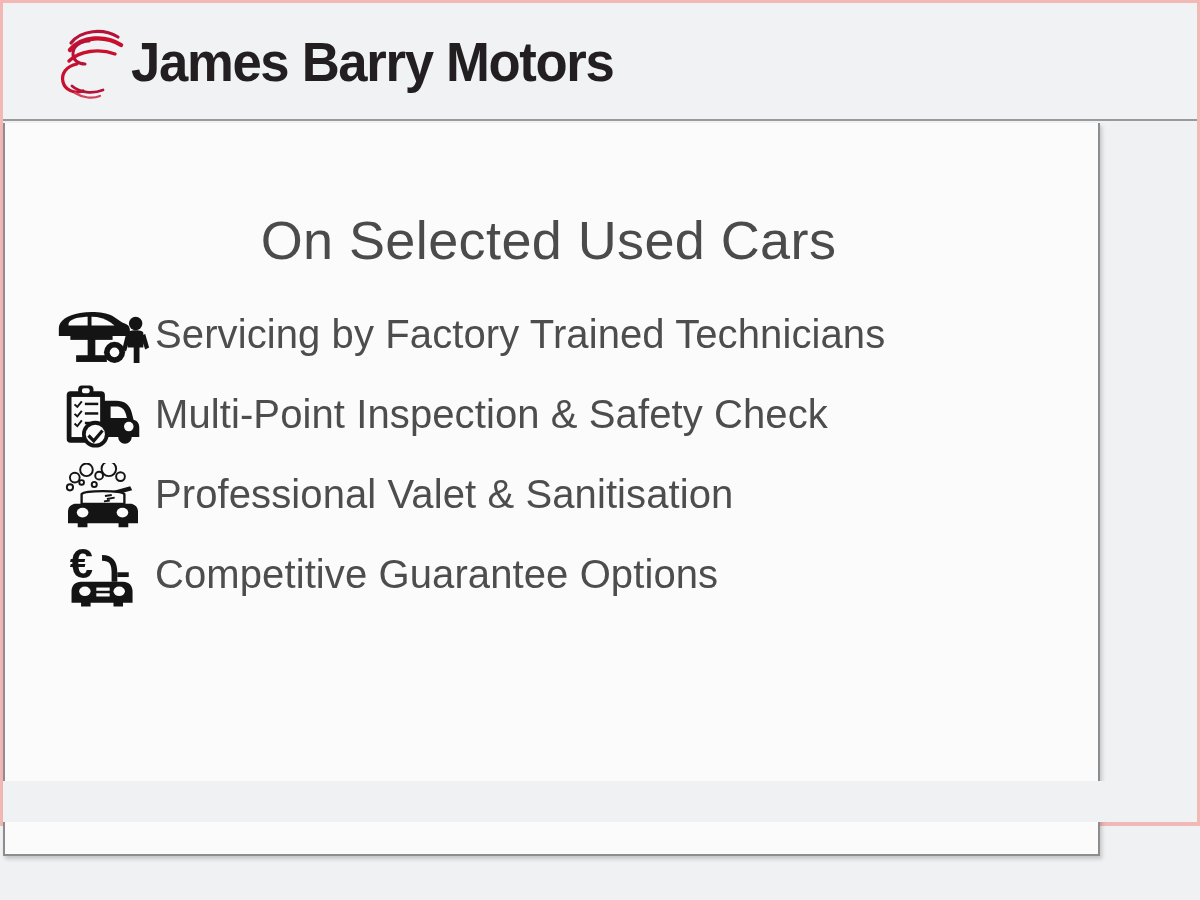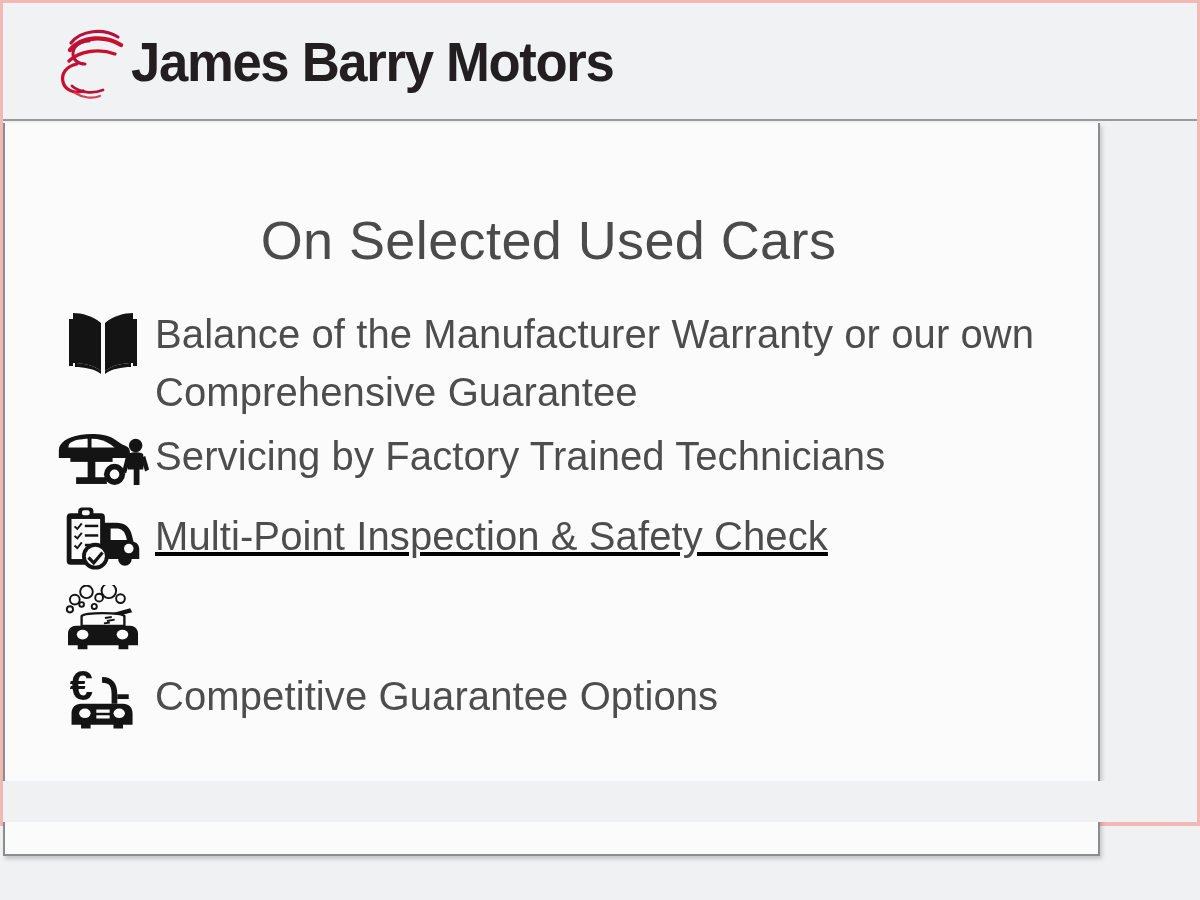--- a/index.html
+++ b/index.html
@@ -124,21 +124,21 @@
     line-height: 1.45;
     letter-spacing: 0.1px;
     padding-top: 2px;
   }
 
   
   .row-warranty  { min-height: 122px; }
   .row-warranty  .feature-icon { padding-top: 6px; align-items: flex-start; }
   .row-servicing { min-height: 80px; }
   .row-servicing .feature-icon { padding-top: 4px; }
-  .row-inspection{ min-height: 80px; text-decoration: underline; }
+  .row-inspection{ min-height: 80px; }
   .row-valet     { min-height: 80px; }
   .row-finance   { min-height: 80px; }
 
   
   #footer {
     position: absolute;
     left: 0;
     bottom: 0;
     width: 1194px;
     height: 41px;
@@ -174,33 +174,20 @@
     </div>
   </div>
 
   <div id="card">
     <div id="card-inner">
 
       <h1 id="heading">On Selected Used Cars</h1>
 
       <ul id="features">
 
-        <li class="feature-row row-warranty">
-          <span class="feature-icon">
-            <svg viewBox="0 0 72 66" width="72" height="66" aria-hidden="true">
-              <g fill="#141414">
-                <path d="M34 14 C26 7 15 4 6 4 L6 54 C15 54 27 56 34 62 Z"></path>
-                <path d="M38 14 C46 7 57 4 66 4 L66 54 C57 54 45 56 38 62 Z"></path>
-                <path d="M2 10 L8 10 L8 58 C17 58 28 60 34 65 L34 62 C27 56 15 54 6 54 L6 57 L2 57 Z"></path>
-                <path d="M70 10 L64 10 L64 58 C55 58 44 60 38 65 L38 62 C45 56 57 54 66 54 L66 57 L70 57 Z"></path>
-              </g>
-            </svg>
-          </span>
-          <span class="feature-text">Balance of the Manufacturer Warranty or our own Comprehensive Guarantee</span>
-        </li>
 
         <li class="feature-row row-servicing">
           <span class="feature-icon">
             <svg viewBox="0 0 100 62" width="96" height="60" aria-hidden="true">
               <g fill="#141414">
 
                 <path d="M4 22 C4 14 13 8 26 6 C38 4 52 5 60 9 L70 16 C76 18 78 20 78 24 L78 30 L4 30 Z"></path>
 
                 <path d="M18 13 C22 11 30 10 34 10 L34 19 L14 19 C14 16 15 14 18 13 Z" fill="#fcfbfb"></path>
                 <path d="M38 10 C46 10 52 12 58 16 L62 19 L38 19 Z" fill="#fcfbfb"></path>
@@ -281,20 +268,21 @@
                   <path d="M43 39.5 l6 -1"></path>
                 </g>
 
                 <path d="M14 42 L70 42 C74 42 78 45 78 50 L78 62 L68 62 L68 66 L58 66 L58 62 L26 62 L26 66 L16 66 L16 62 L6 62 L6 50 C6 45 10 42 14 42 Z"></path>
 
                 <ellipse cx="21" cy="51" rx="6" ry="5" fill="#fcfbfb"></ellipse>
                 <ellipse cx="62" cy="51" rx="6" ry="5" fill="#fcfbfb"></ellipse>
               </g>
             </svg>
           </span>
+          <span class="feature-text">Professional Valet &amp; Sanitisation</span>
         </li>
 
         <li class="feature-row row-finance">
           <span class="feature-icon">
             <svg viewBox="0 0 86 72" width="82" height="70" aria-hidden="true">
               <g fill="#141414">
 
                 <text x="8" y="36" font-family="'Liberation Sans', sans-serif" font-size="44" font-weight="bold" fill="#141414">€</text>
 
                 <path d="M42 12 C54 12 58 20 58 30 L58 40 L52 40 L52 30 C52 22 50 18 42 18 Z"></path>

